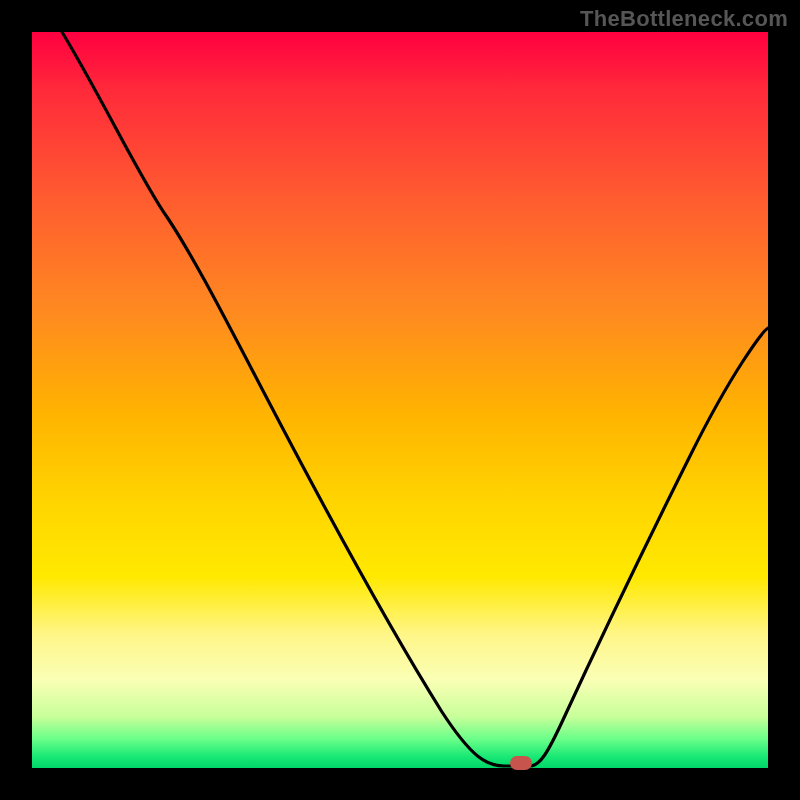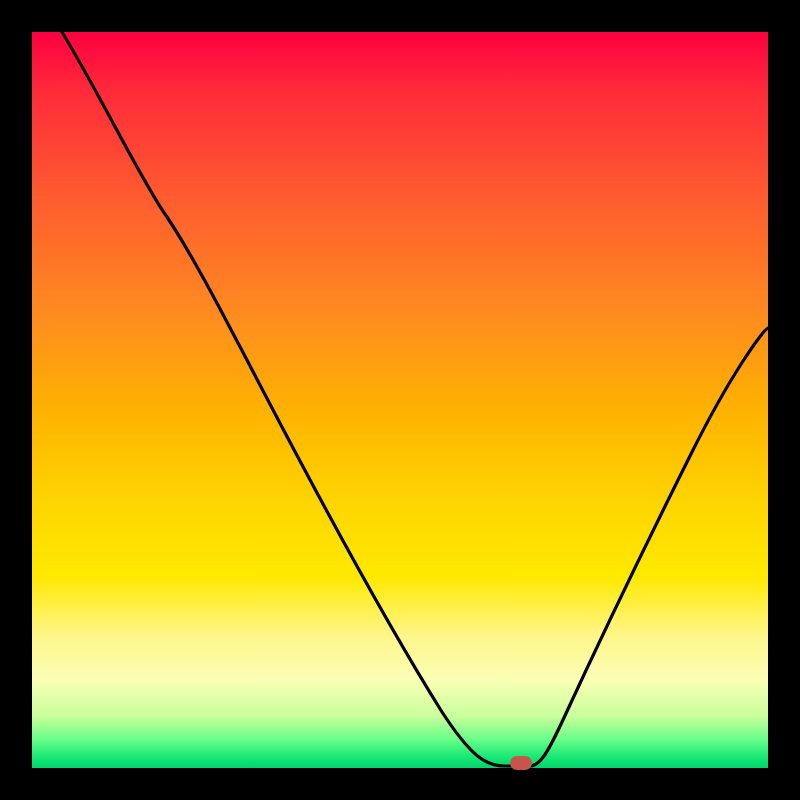--- a/index.html
+++ b/index.html
@@ -86,14 +86,15 @@
                C 440 726, 455 734, 472 734
                L 498 734
                C 508 734, 516 720, 530 690
                C 560 625, 610 520, 660 420
                C 700 340, 730 300, 736 296"></path>
 
       <rect class="marker" x="478" y="724" width="22" height="14" rx="7" ry="7"></rect>
     </svg>
   </div>
 
+  <div class="attribution">TheBottleneck.com</div>
 
 </div>
 
 </body></html>

